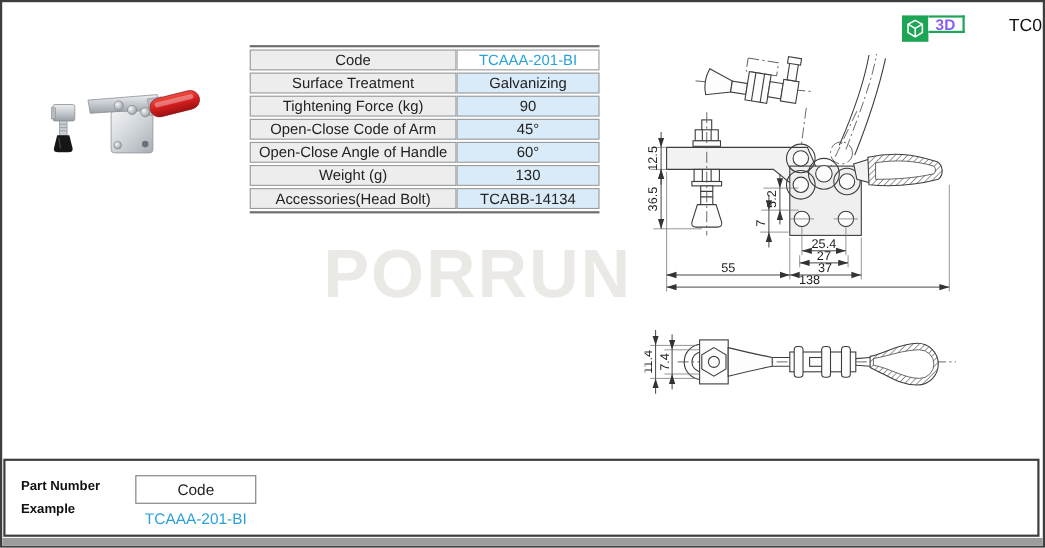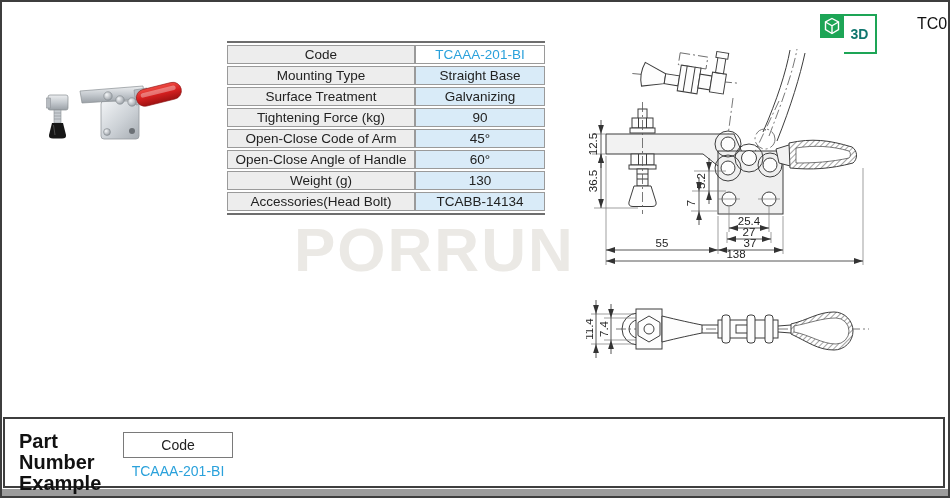--- a/index.html
+++ b/index.html
@@ -11,22 +11,22 @@
   
   .watermark{
     position:absolute;left:292px;top:212px;z-index:0;
     font-size:62px;font-weight:700;letter-spacing:2px;color:#ebe9e5;
     user-select:none;white-space:nowrap;
   }
   
   .badge3d{position:absolute;left:818px;top:12px;display:flex;align-items:stretch;height:24px;z-index:3;cursor:pointer;}
   .badge3d .cube{width:24px;height:24px;background:#1DA556;display:flex;align-items:center;justify-content:center;}
   .badge3d .b3d{
-    box-sizing:border-box;height:40px;min-width:33px;border:2px solid #1DA556;border-left:none;
-    color:#0f766e;font-size:14px;font-weight:700;display:flex;align-items:center;justify-content:center;background:#fff;
+    box-sizing:border-box;height:16px;min-width:33px;border:2px solid #1DA556;border-left:none;
+    color:#8b5cf6;font-size:14px;font-weight:700;display:flex;align-items:center;justify-content:center;background:#fff;
   }
   .pagecode{position:absolute;left:891px;top:13px;font-size:16px;color:#111;z-index:3;margin-left:24px;}
   
   table.spec{
     position:absolute;left:225px;top:39px;z-index:2;background:#fff;
     border-collapse:separate;border-spacing:0 2px;
     border-top:2px solid #6e6e6e;border-bottom:2px solid #6e6e6e;
   }
   table.spec td{
     border:1px solid #9a9a9a;height:17px;padding:0 6px;text-align:center;
@@ -46,21 +46,21 @@
   .cl{stroke:#555;stroke-width:0.8;stroke-dasharray:10 3 2 3;fill:none;}
   .dim{stroke:#444;stroke-width:0.9;fill:none;}
   .ext{stroke:#777;stroke-width:0.7;fill:none;}
   .dimt{font-size:11.5px;fill:#1e1e1e;font-family:"Liberation Sans",sans-serif;}
   
   .footer{
     position:absolute;left:1px;top:415px;width:942px;height:71px;box-sizing:border-box;
     border:2px solid #3e3e3e;background:#fff;z-index:4;display:flex;
   }
   .bottombar{position:absolute;left:0;top:487px;width:946px;height:7px;background:#9c9c9c;z-index:3;}
-  .f-title{padding:12px 0 0 14px;font-size:20px;font-weight:700;line-height:21px;color:#111;width:104px;}
+  .f-title{padding:12px 0 0 14px;font-size:12px;font-weight:700;line-height:21px;color:#111;width:104px;}
   .f-codecol{padding-top:13px;}
   .codebox{
     box-sizing:border-box;width:110px;height:26px;border:1px solid #7a7a7a;background:#fff;
     font-size:14px;text-align:center;line-height:24px;color:#222;
   }
   .codeval{margin-top:5px;width:110px;text-align:center;font-size:14px;color:#2AA1DB;}
 </style>
 </head>
 <body>
 
@@ -125,24 +125,20 @@
     </g>
   </svg>
 
   <table class="spec">
     <tbody>
       <tr>
         <td class="lbl">Code</td>
         <td class="val hl">TCAAA-201-BI</td>
       </tr>
       <tr>
-        <td class="lbl">Mounting Type</td>
-        <td class="val">Straight Base</td>
-      </tr>
-      <tr>
         <td class="lbl">Surface Treatment</td>
         <td class="val">Galvanizing</td>
       </tr>
       <tr>
         <td class="lbl">Tightening Force (kg)</td>
         <td class="val">90</td>
       </tr>
       <tr>
         <td class="lbl">Open-Close Code of Arm</td>
         <td class="val">45°</td>

